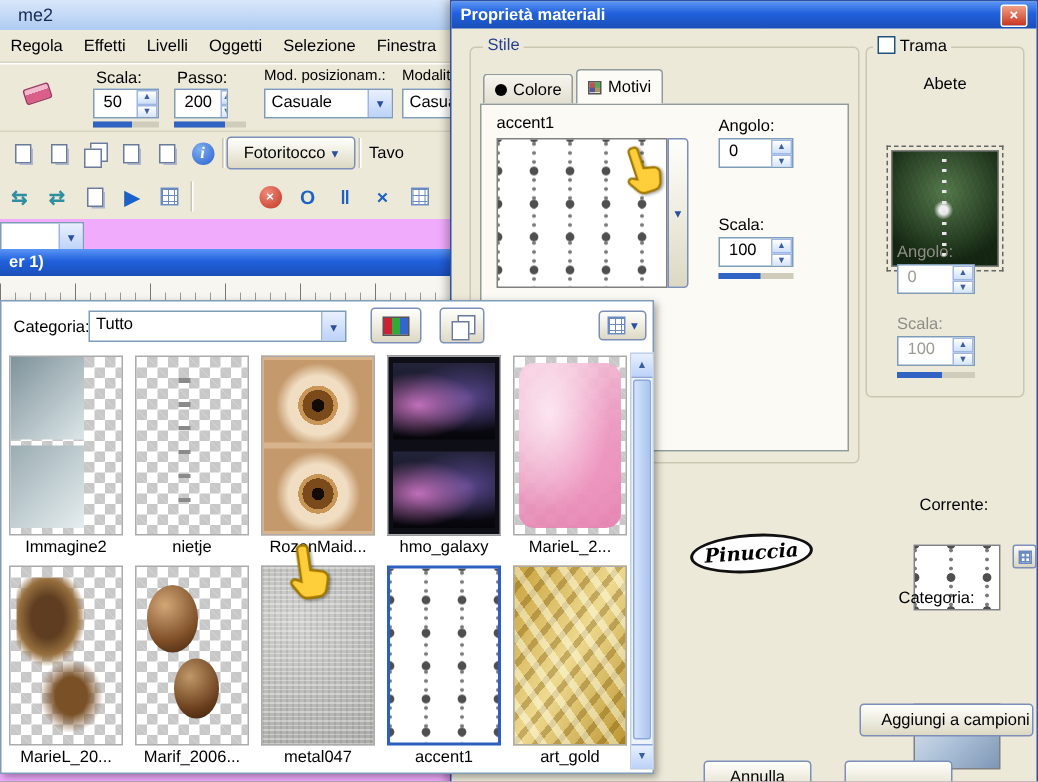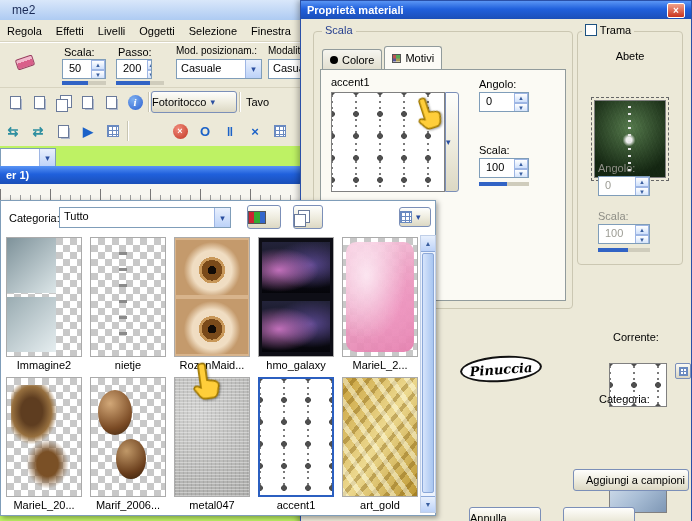--- a/index.html
+++ b/index.html
@@ -1,25 +1,25 @@
 <!DOCTYPE html>
 <html><head>
 <meta charset="utf-8">
 <style>
   *{box-sizing:border-box;margin:0;padding:0;}
   html,body{background:#888;}
   #screen{position:relative;width:692px;height:521px;overflow:hidden;
-          background:#bef264;font-family:"Liberation Sans",sans-serif;font-size:11px;color:#000;}
+          background:#f0abfc;font-family:"Liberation Sans",sans-serif;font-size:11px;color:#000;}
   .abs{position:absolute;}
 
   
   .tbar{background:linear-gradient(180deg,#5A95F5 0%,#2060DC 45%,#1B4FB8 100%);
         color:#fff;font-weight:bold;font-size:11px;display:flex;align-items:center;padding:0 6px;}
   .btn{border:1px solid #7B8FB8;border-radius:3px;font-size:11px;
-       background:linear-gradient(#FEFEFC,#EFEDE0 50%,#DCD8C4);display:flex;align-items:center;gap:4px;}
+       background:linear-gradient(#FEFEFC,#EFEDE0 50%,#DCD8C4);display:flex;align-items:center;justify-content:center;gap:4px;}
   .combo{display:flex;border:1px solid #7F9DB9;background:#fff;height:20px;align-items:stretch;overflow:hidden;}
   .combo .txt{flex:1;padding:2px 4px;white-space:nowrap;overflow:hidden;}
   .combo .drop{width:16px;display:flex;align-items:center;justify-content:center;font-size:9px;color:#2B4FA0;
         background:linear-gradient(#E9F0FD,#BCD2F8);border-left:1px solid #9EB6E4;}
   .spin{display:flex;border:1px solid #7F9DB9;background:#fff;height:20px;overflow:hidden;}
   .spin .spin-val{flex:1;padding:2px 6px;}
   .spin .spin-btns{width:14px;display:flex;flex-direction:column;}
   .spin .spin-btns span{flex:1;font-size:6px;line-height:8px;text-align:center;color:#3A5FA0;
         background:linear-gradient(#FFFFFF,#CFE0FB);border:1px solid #9EB6E4;}
   .spin.dis .spin-val{color:#9C9C94;}
@@ -274,21 +274,21 @@
 
   <div id="ruler" class="abs" style="left:0;top:184px;width:300px;height:17px;"></div>
 
   <div id="dialog" class="abs" style="left:300px;top:0;width:392px;height:540px;">
     <div class="tbar" style="height:18px;">
       <span style="flex:1;">Proprietà materiali</span>
       <span class="closeb">×</span>
     </div>
 
     <div class="abs grp" style="left:12px;top:30px;width:260px;height:278px;">
-      <span class="grp-label">Scala</span>
+      <span class="grp-label">Stile</span>
       <div class="abs tabs" style="left:8px;top:14px;">
         <span class="tab">
             <span class="tico-colore"></span>
             <span>Colore</span>
           </span>
         <span class="tab sel">
             <span class="tico-motivi"></span>
             <span>Motivi</span>
           </span>
       </div>

